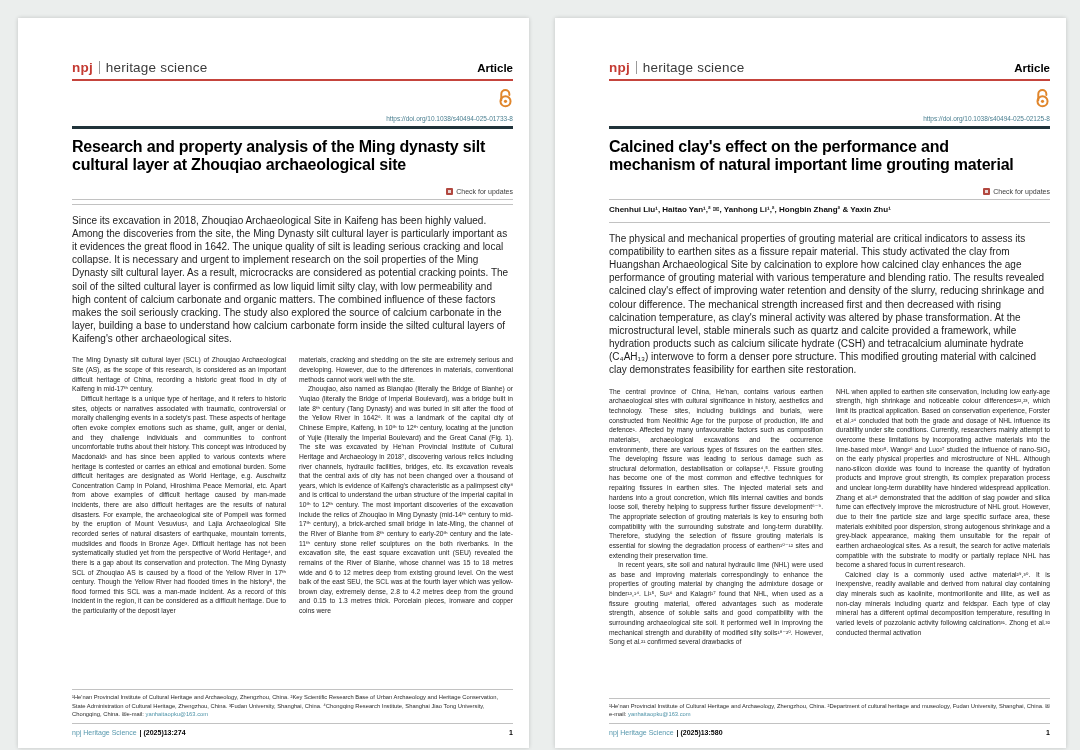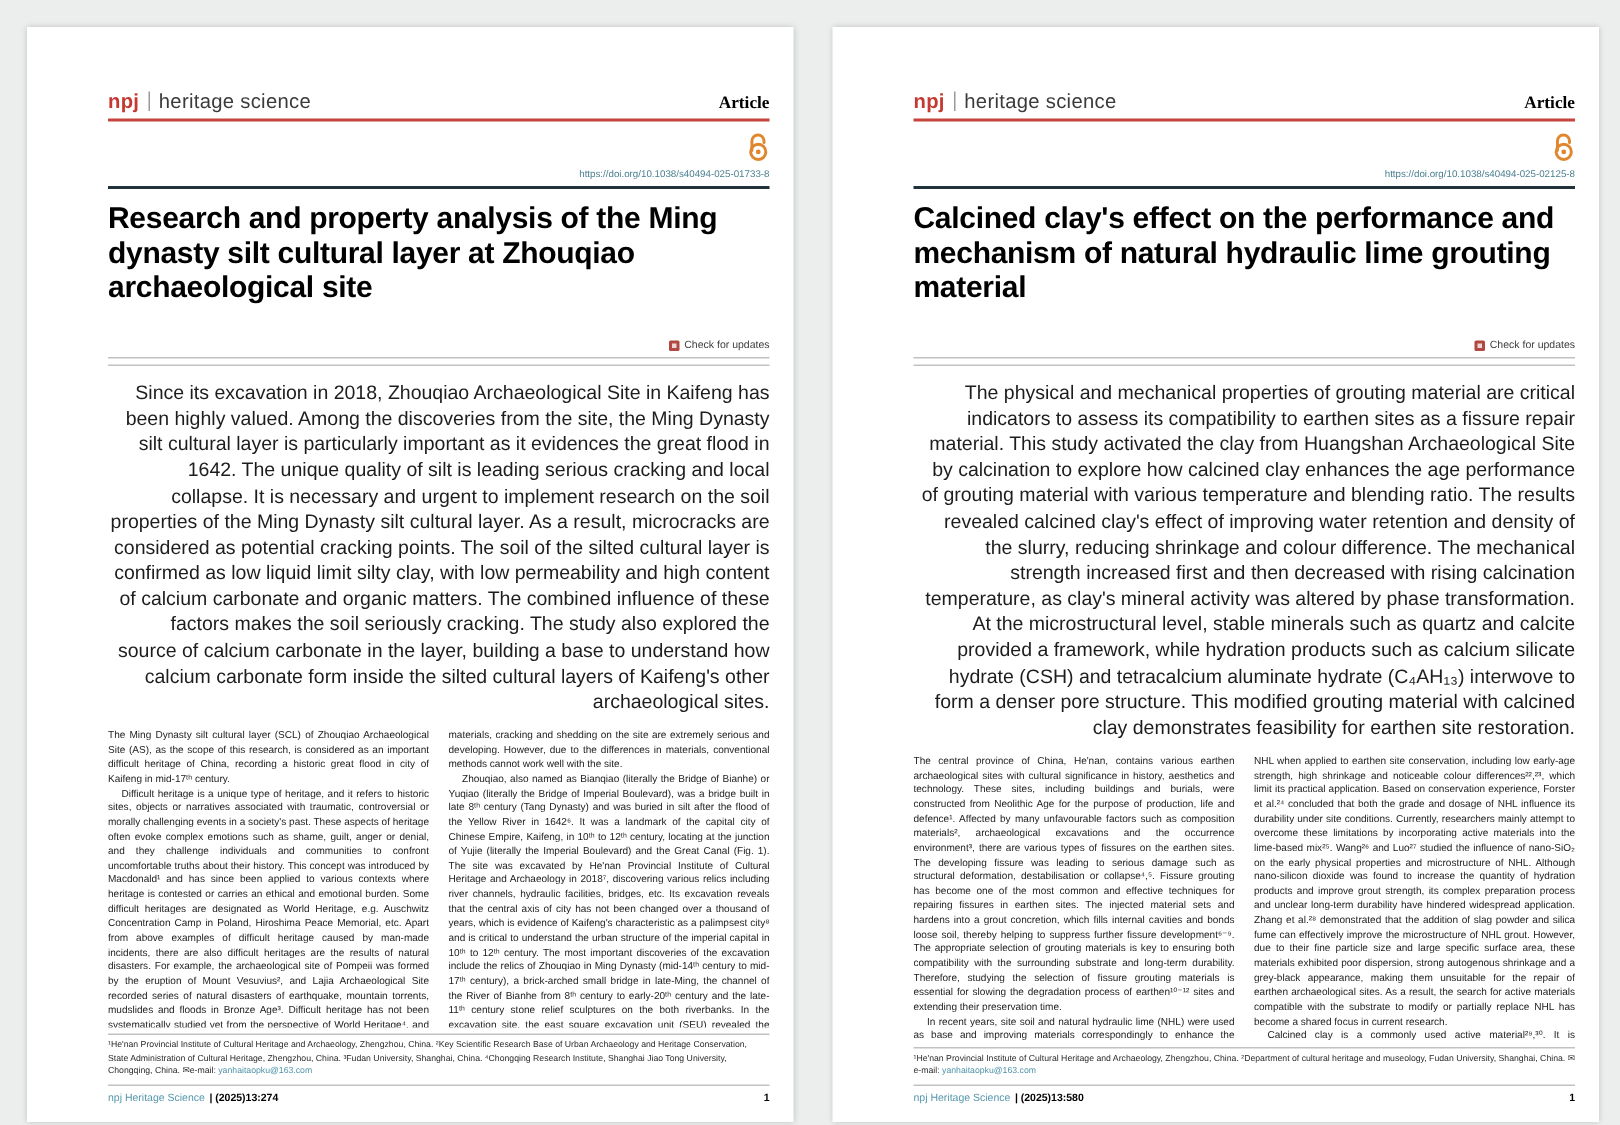--- a/index.html
+++ b/index.html
@@ -15,37 +15,37 @@
     width:511px;height:730px;box-sizing:border-box;
     background:#ffffff;
     padding:42px 16px 12px 54px;
     box-shadow:0 0 4px rgba(0,0,0,.18);
     display:flex;flex-direction:column;
   }
   .logo-row{display:flex;align-items:baseline;}
   .npj{color:#c43a32;font-size:13.5px;font-weight:700;letter-spacing:.2px;}
   .logo-divider{display:inline-block;width:1px;height:13px;background:#9a9a9a;margin:0 6px;align-self:center;}
   .journal-name{color:#3b3b3b;font-size:13.5px;letter-spacing:.2px;text-align:center;}
-  .article-label{margin-left:auto;font-weight:700;font-size:11.5px;color:#000;font-family:Liberation Serif, serif;}
+  .article-label{margin-left:auto;font-weight:700;font-size:11.5px;color:#000;}
   .red-rule{height:2px;background:#c5443c;margin-top:4px;}
   .oa-row{display:flex;justify-content:flex-end;margin-top:7px;height:22px;}
   .doi-row{display:flex;justify-content:flex-end;margin-top:5px;}
   .doi{color:#4a7f90;font-size:6.5px;text-decoration:none;}
   .black-rule{height:2.5px;background:#20333a;margin-top:4px;}
   .title{
-    font-size:20px;line-height:1.16;font-weight:700;letter-spacing:-.2px;
-    margin:9px 0 14px 0;color:#000;max-width:430px;
+    font-size:16px;line-height:1.16;font-weight:700;letter-spacing:-.2px;
+    margin:9px 0 4px 0;color:#000;max-width:430px;
   }
   .check-row{display:flex;justify-content:flex-end;align-items:center;gap:3px;margin-top:9px;}
   .check-icon{display:inline-block;width:7px;height:7px;background:#b24840;border-radius:1px;position:relative;}
   .check-icon::after{content:"";position:absolute;left:2px;top:2px;width:3px;height:3px;background:#e9d8d6;}
   .check-label{font-size:7px;color:#3c3c3c;}
   .thin-rule{height:1px;background:#c2c2c2;margin-top:4px;}
   .authors{font-size:8px;font-weight:700;color:#0f0f0f;padding:5px 0 4px 0;}
-  .abstract{font-size:13px;line-height:1.32;margin:9px 0 0 0;color:#1d1d1d;max-width:442px;text-align:right;}
+  .abstract{font-size:10px;line-height:1.32;margin:9px 0 0 0;color:#1d1d1d;max-width:442px;}
   .body-cols{
     display:flex;gap:13px;margin-top:10px;
     flex:1 1 auto;min-height:0;overflow:hidden;
   }
   .col{width:214px;font-size:6.7px;line-height:1.44;text-align:justify;color:#1d1d1d;}
   .col p{margin:0;}
   .col p.indent{text-indent:9px;}
   .bottom{margin-top:auto;}
   .footnote{font-size:5.8px;line-height:1.5;color:#2a2a2a;margin:3px 0 4px 0;}
   .email{color:#4e93a8;text-decoration:none;}
@@ -128,26 +128,27 @@
       <svg class="oa-icon" viewBox="0 0 16 21">
         <path d="M3.5 13 V6.2 a4.3 4.3 0 0 1 8.6 0 V7.4" fill="none" stroke="#e0862c" stroke-width="2.1" stroke-linecap="round"></path>
         <circle cx="8" cy="14" r="5.4" fill="none" stroke="#e0862c" stroke-width="2.1"></circle>
         <circle cx="8" cy="14" r="1.7" fill="#e0862c"></circle>
       </svg>
     </div>
     <div class="doi-row">
       <a href="#" class="doi">https://doi.org/10.1038/s40494-025-02125-8</a>
     </div>
     <div class="black-rule"></div>
-    <h1 class="title">Calcined clay's effect on the performance and mechanism of natural hydraulic lime grouting material</h1>
+    <h1 class="title">Calcined clay's effect on the performance and mechanism of natural important lime grouting material</h1>
     <div class="check-row">
       <span class="check-icon"></span>
       <span class="check-label">Check for updates</span>
     </div>
     <div class="thin-rule"></div>
+    <div class="authors">Chenhui Liu¹, Haitao Yan¹,² ✉, Yanhong Li¹,², Hongbin Zhang² &amp; Yaxin Zhu¹</div>
     <div class="thin-rule"></div>
     <p class="abstract">The physical and mechanical properties of grouting material are critical indicators to assess its compatibility to earthen sites as a fissure repair material. This study activated the clay from Huangshan Archaeological Site by calcination to explore how calcined clay enhances the age performance of grouting material with various temperature and blending ratio. The results revealed calcined clay's effect of improving water retention and density of the slurry, reducing shrinkage and colour difference. The mechanical strength increased first and then decreased with rising calcination temperature, as clay's mineral activity was altered by phase transformation. At the microstructural level, stable minerals such as quartz and calcite provided a framework, while hydration products such as calcium silicate hydrate (CSH) and tetracalcium aluminate hydrate (C₄AH₁₃) interwove to form a denser pore structure. This modified grouting material with calcined clay demonstrates feasibility for earthen site restoration.</p>
     <div class="body-cols">
       <div class="col">
         <p>The central province of China, He'nan, contains various earthen archaeological sites with cultural significance in history, aesthetics and technology. These sites, including buildings and burials, were constructed from Neolithic Age for the purpose of production, life and defence¹. Affected by many unfavourable factors such as composition materials², archaeological excavations and the occurrence environment³, there are various types of fissures on the earthen sites. The developing fissure was leading to serious damage such as structural deformation, destabilisation or collapse⁴,⁵. Fissure grouting has become one of the most common and effective techniques for repairing fissures in earthen sites. The injected material sets and hardens into a grout concretion, which fills internal cavities and bonds loose soil, thereby helping to suppress further fissure development⁶⁻⁹. The appropriate selection of grouting materials is key to ensuring both compatibility with the surrounding substrate and long-term durability. Therefore, studying the selection of fissure grouting materials is essential for slowing the degradation process of earthen¹⁰⁻¹² sites and extending their preservation time.</p>
         <p class="indent">In recent years, site soil and natural hydraulic lime (NHL) were used as base and improving materials correspondingly to enhance the properties of grouting material by changing the admixture dosage or binder¹³,¹⁴. Li¹⁵, Su¹⁶ and Kalagri¹⁷ found that NHL, when used as a fissure grouting material, offered advantages such as moderate strength, absence of soluble salts and good compatibility with the surrounding archaeological site soil. It performed well in improving the mechanical strength and durability of modified silty soils¹⁸⁻²⁰. However, Song et al.²¹ confirmed several drawbacks of</p>
       </div>
       <div class="col">
         <p>NHL when applied to earthen site conservation, including low early-age strength, high shrinkage and noticeable colour differences²²,²³, which limit its practical application. Based on conservation experience, Forster et al.²⁴ concluded that both the grade and dosage of NHL influence its durability under site conditions. Currently, researchers mainly attempt to overcome these limitations by incorporating active materials into the lime-based mix²⁵. Wang²⁶ and Luo²⁷ studied the influence of nano-SiO₂ on the early physical properties and microstructure of NHL. Although nano-silicon dioxide was found to increase the quantity of hydration products and improve grout strength, its complex preparation process and unclear long-term durability have hindered widespread application. Zhang et al.²⁸ demonstrated that the addition of slag powder and silica fume can effectively improve the microstructure of NHL grout. However, due to their fine particle size and large specific surface area, these materials exhibited poor dispersion, strong autogenous shrinkage and a grey-black appearance, making them unsuitable for the repair of earthen archaeological sites. As a result, the search for active materials compatible with the substrate to modify or partially replace NHL has become a shared focus in current research.</p>
         <p class="indent">Calcined clay is a commonly used active material²⁹,³⁰. It is inexpensive, readily available and derived from natural clay containing clay minerals such as kaolinite, montmorillonite and illite, as well as non-clay minerals including quartz and feldspar. Each type of clay mineral has a different optimal decomposition temperature, resulting in varied levels of pozzolanic activity following calcination³¹. Zhong et al.³² conducted thermal activation</p>

